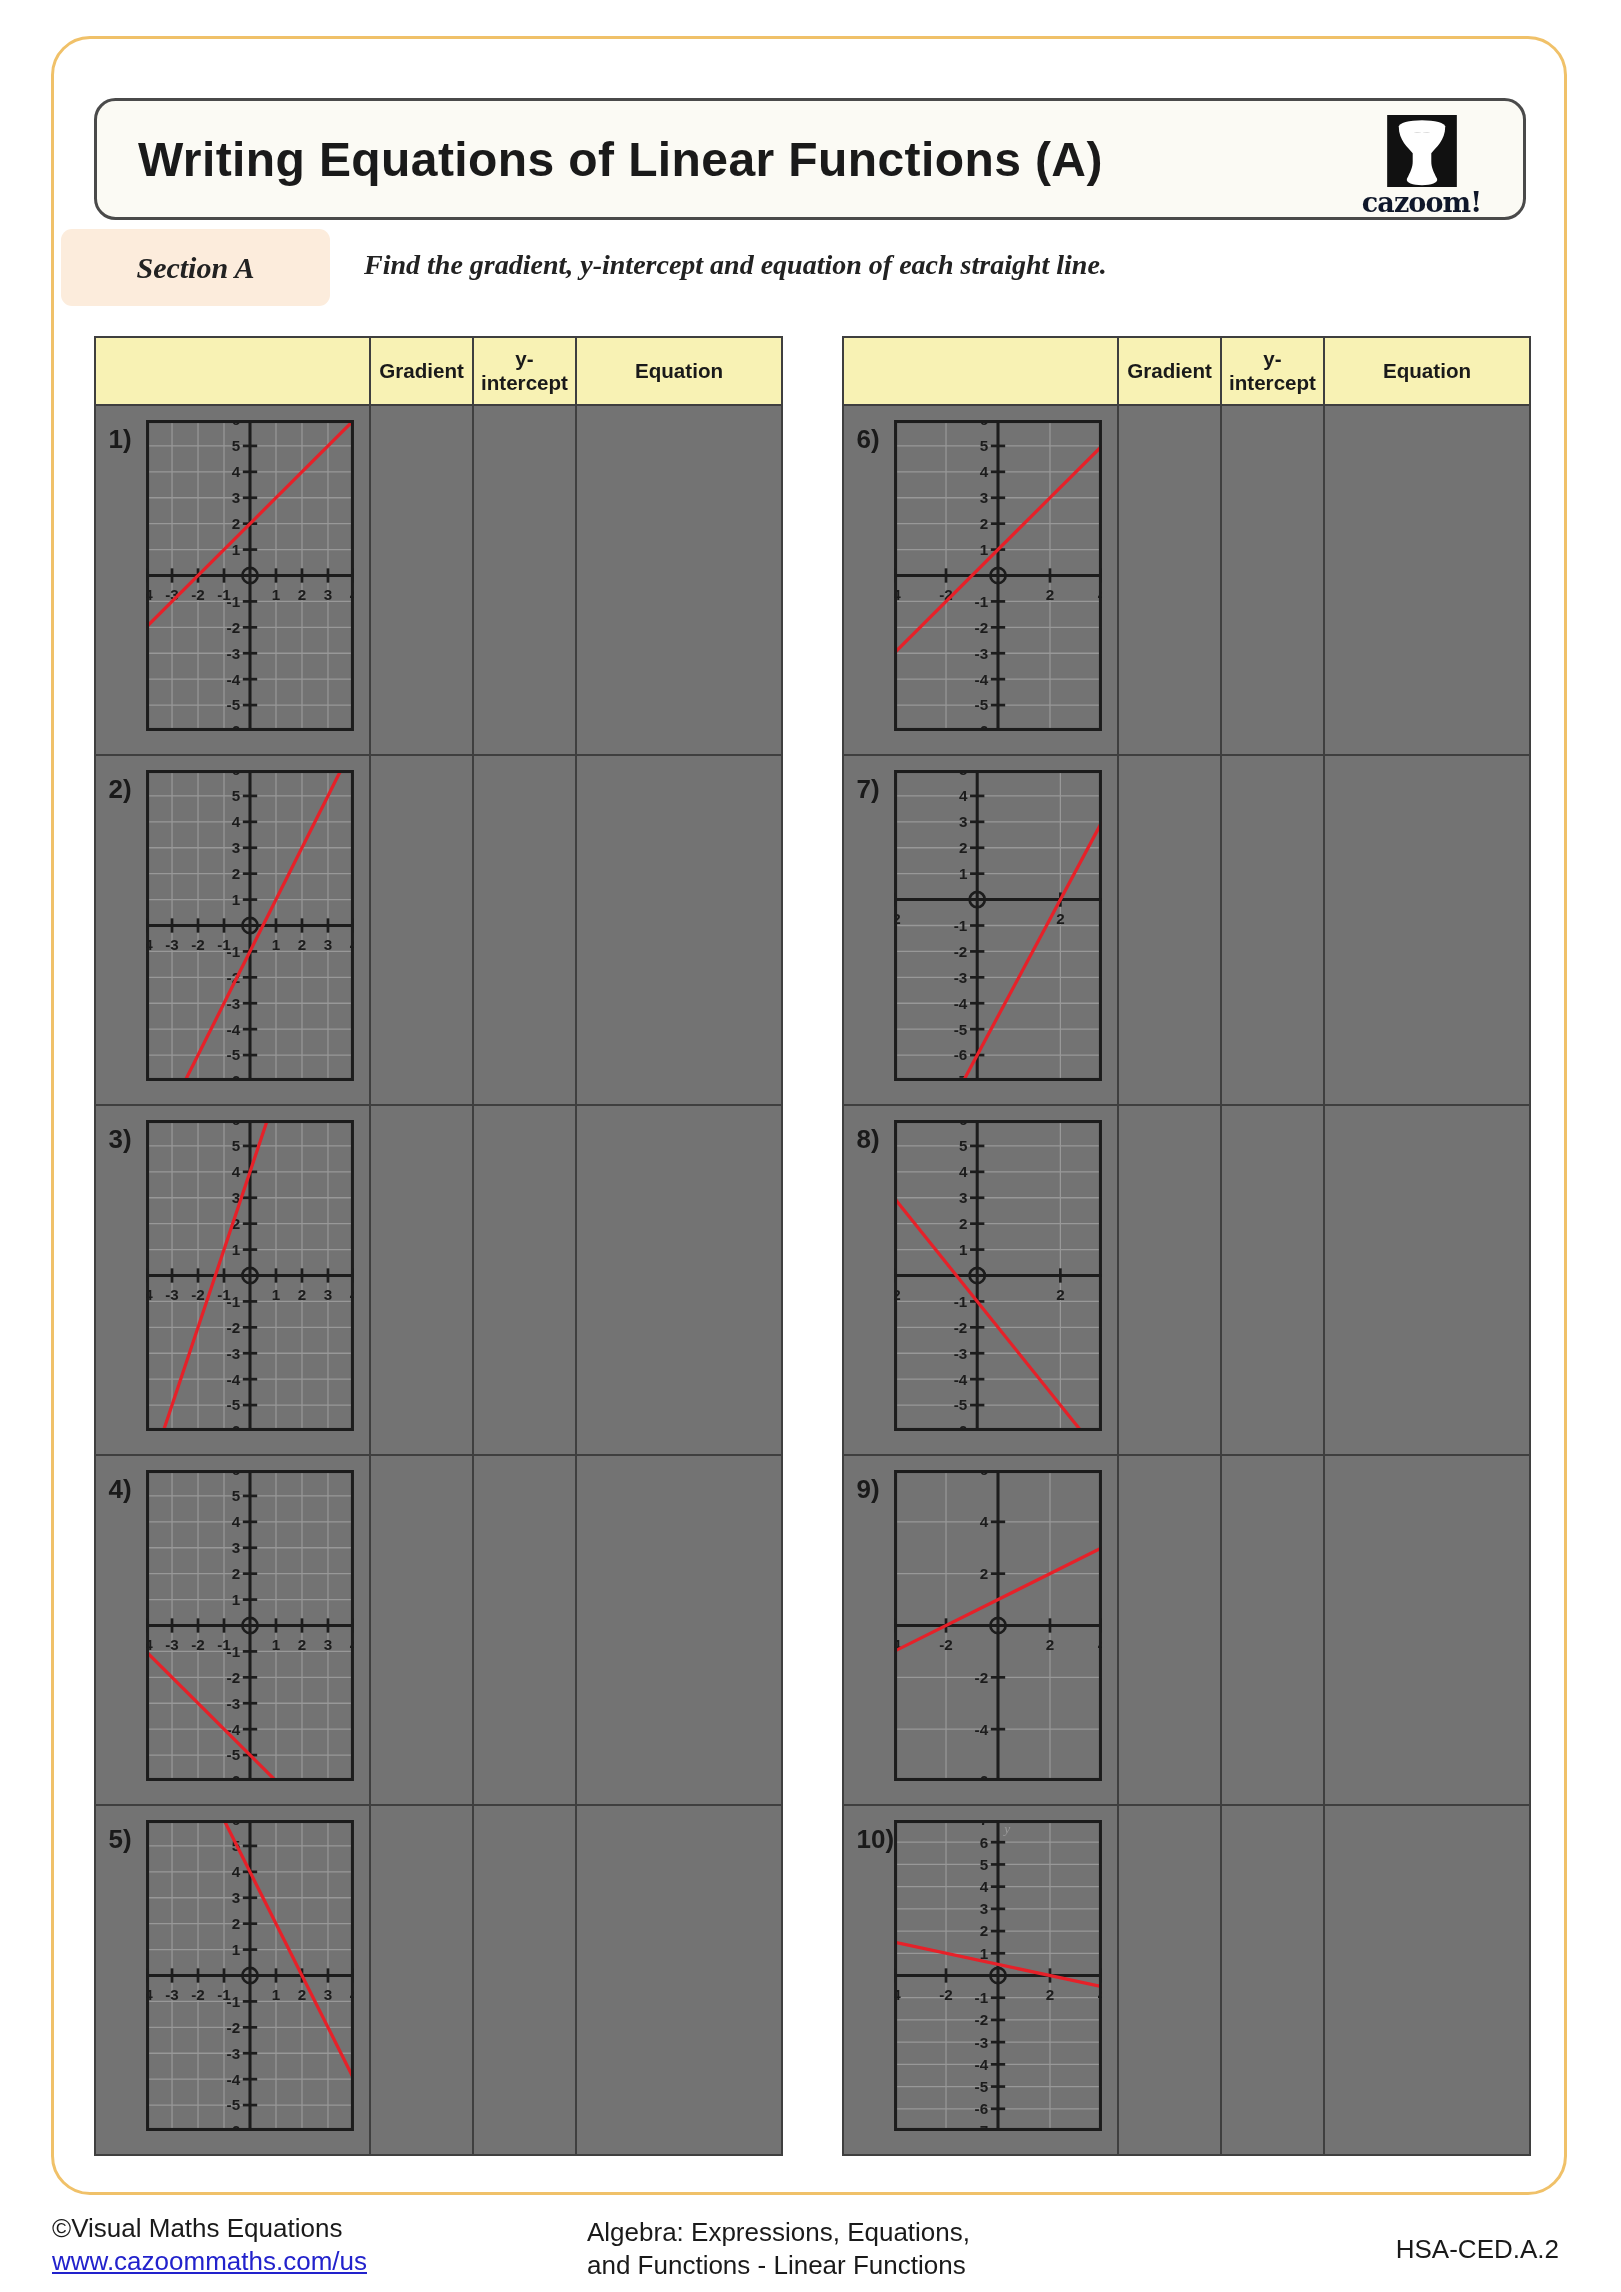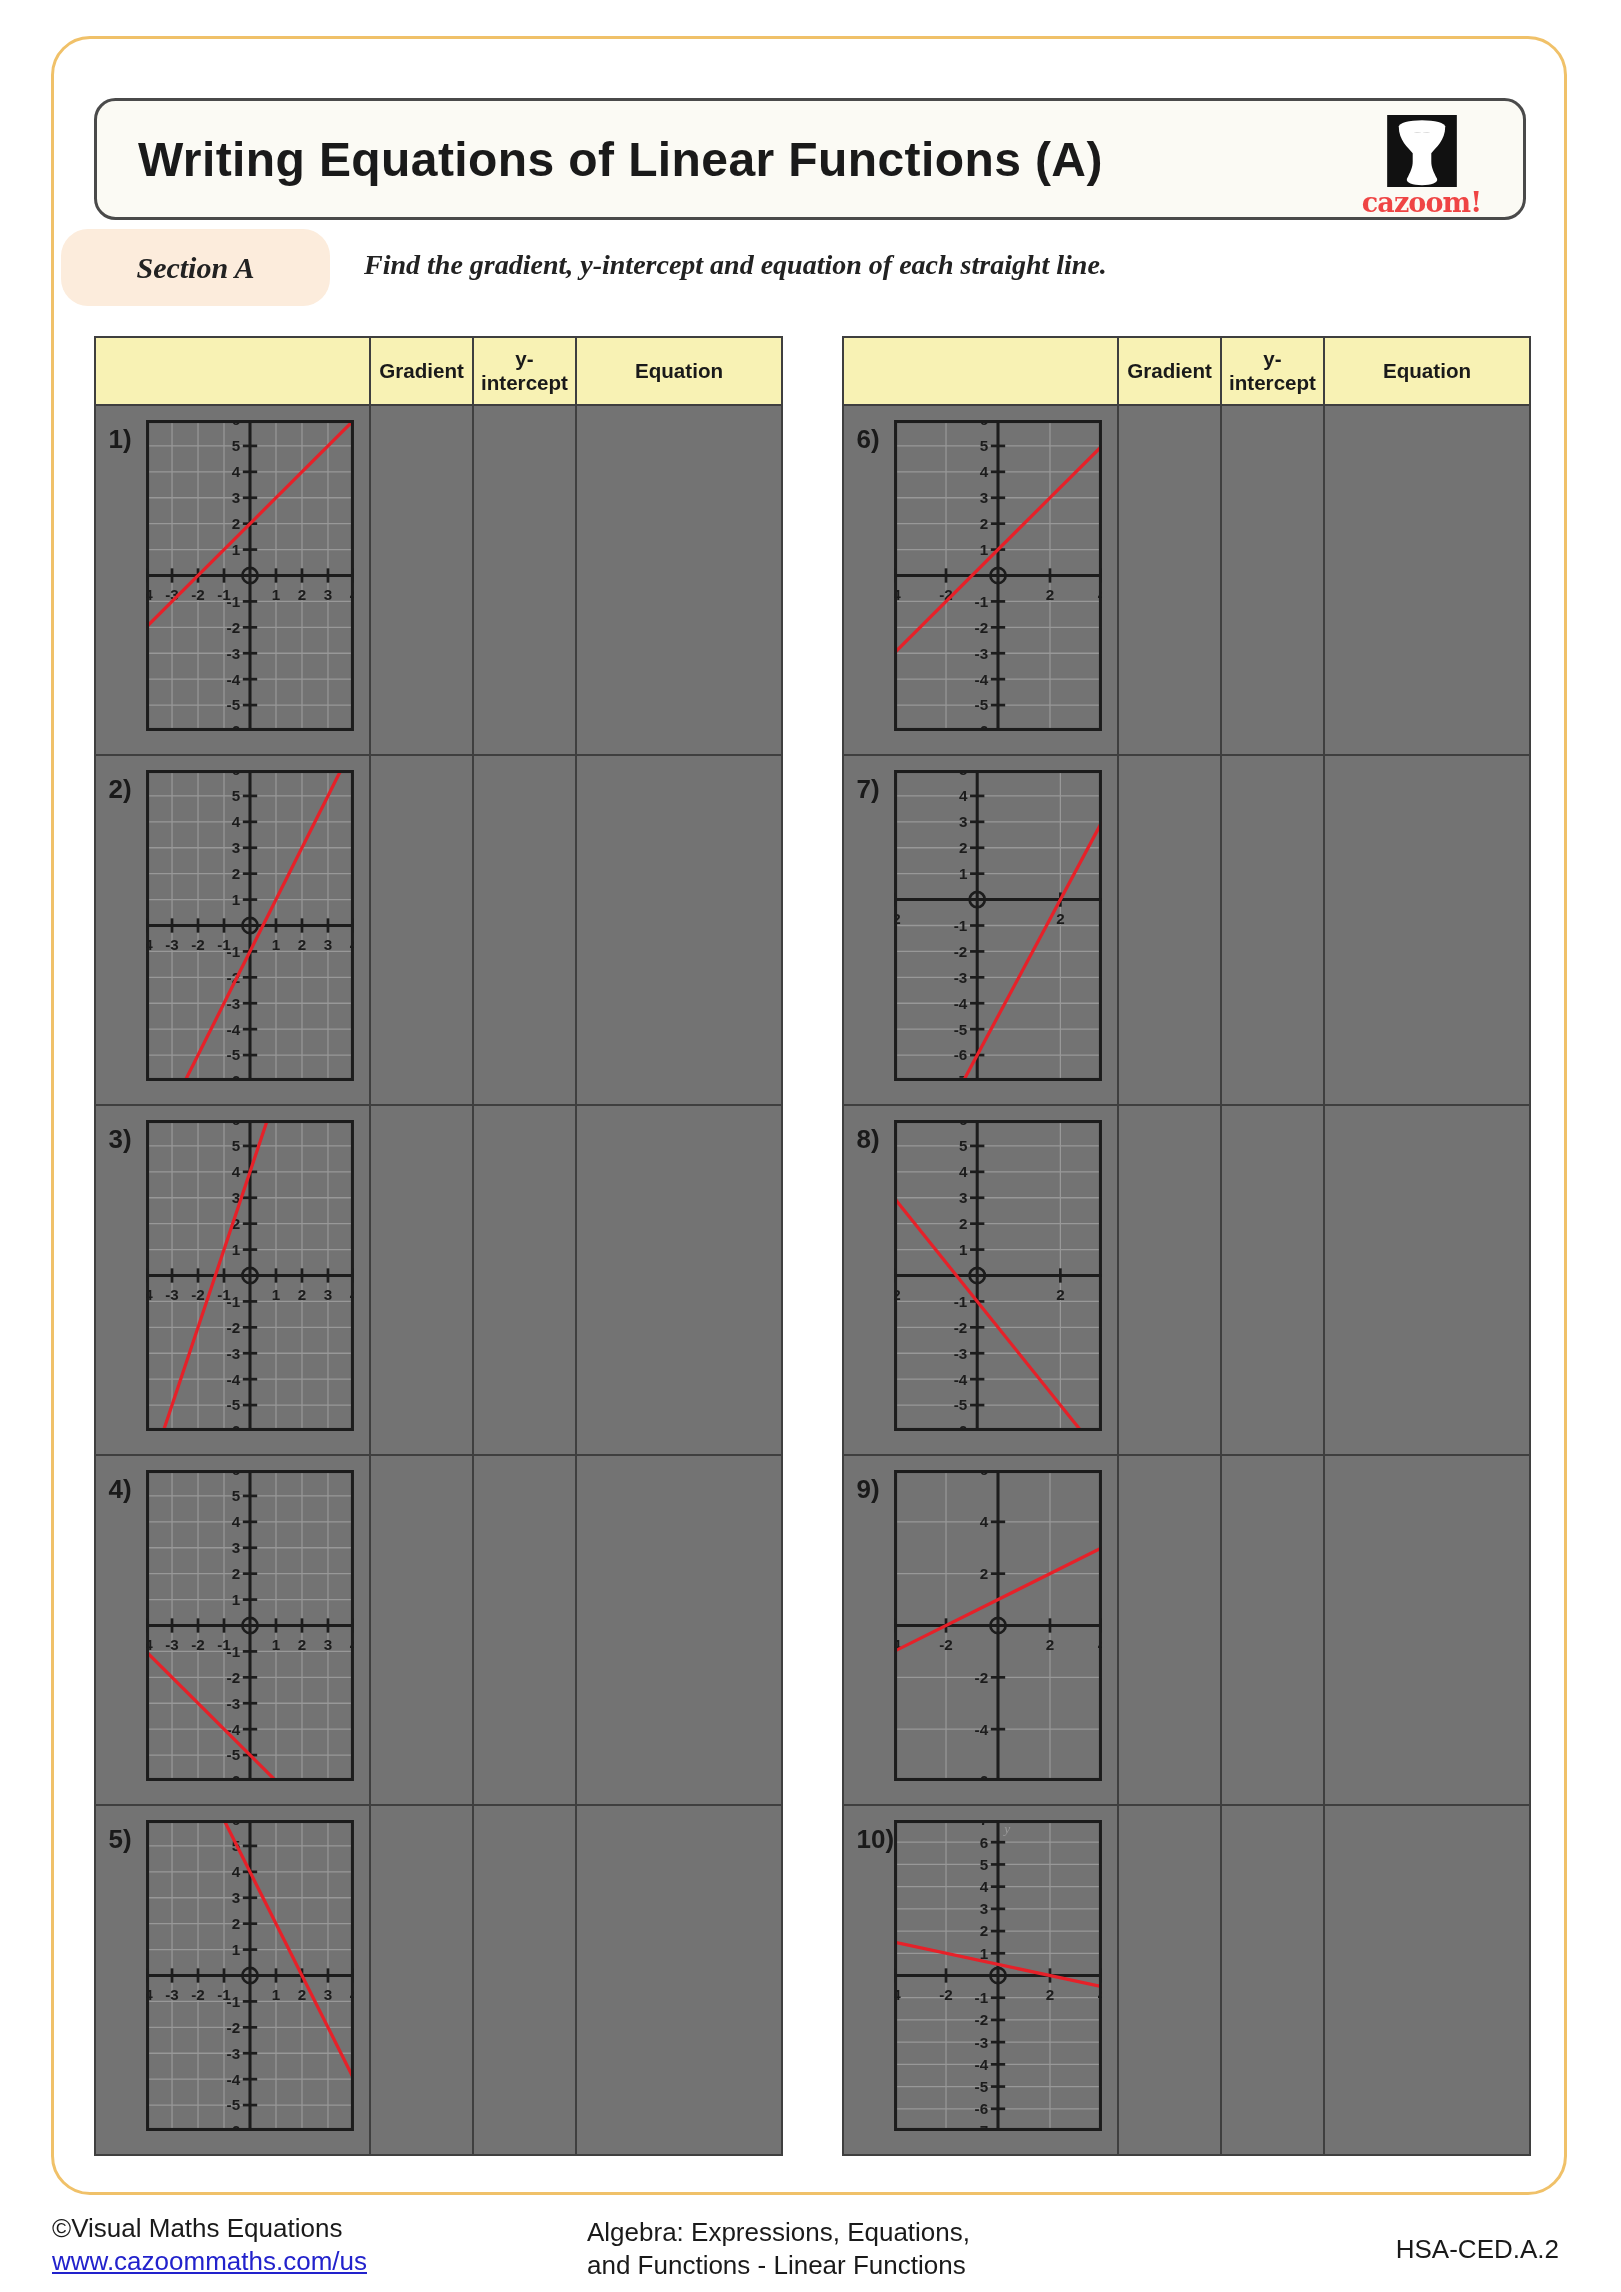--- a/index.html
+++ b/index.html
@@ -7,23 +7,23 @@
         font-family:"Liberation Sans",sans-serif;color:#1a1a1a;}
   .gold-frame{position:absolute;left:51px;top:36px;width:1510px;height:2153px;
         border:3.6px solid #f0c169;border-radius:39px;}
   .title-box{position:absolute;left:94px;top:70px;width:1426px;height:116px;
         background:#fbfaf4;border:3.6px solid #4a4a4a;border-radius:21.5px;
         display:flex;align-items:center;margin-top:28px;}
   .title{font-size:48px;font-weight:bold;margin-left:41px;letter-spacing:0.4px;}
   .logo{position:absolute;right:30px;top:12.5px;width:143px;text-align:center;}
   .logo svg{display:block;margin:1.8px auto 0 auto;}
   .logo-text{font-family:"DejaVu Serif",serif;font-weight:bold;font-size:27px;
-        letter-spacing:-0.9px;color:#ef4444;}
+        letter-spacing:-0.9px;color:#0f172a;}
   .section-pill{position:absolute;left:61px;top:229px;width:269px;height:77px;
-        background:#fcecdc;border-radius:27px;display:flex;align-items:center;justify-content:center;}
+        background:#fcecdc;border-radius:11px;display:flex;align-items:center;justify-content:center;}
   .section-label{font-family:"Liberation Serif",serif;font-style:italic;font-weight:bold;font-size:30px;color:#222;}
   .instruction{position:absolute;left:364px;top:249px;font-family:"Liberation Serif",serif;
         font-style:italic;font-size:28px;color:#222;font-weight:bold;}
   table.qtable{position:absolute;top:336px;border-collapse:collapse;table-layout:fixed;background:#737373;}
   #qtable-left{left:94px;}
   #qtable-right{left:842px;}
   .qtable th,.qtable td{border:2.7px solid #3f3f3f;padding:0;}
   .qtable thead th{height:66px;background:#f8f2b4;font-size:20.6px;font-weight:bold;
         text-align:center;vertical-align:middle;line-height:1.15;}
   .qtable tbody td{height:348px;vertical-align:top;}

